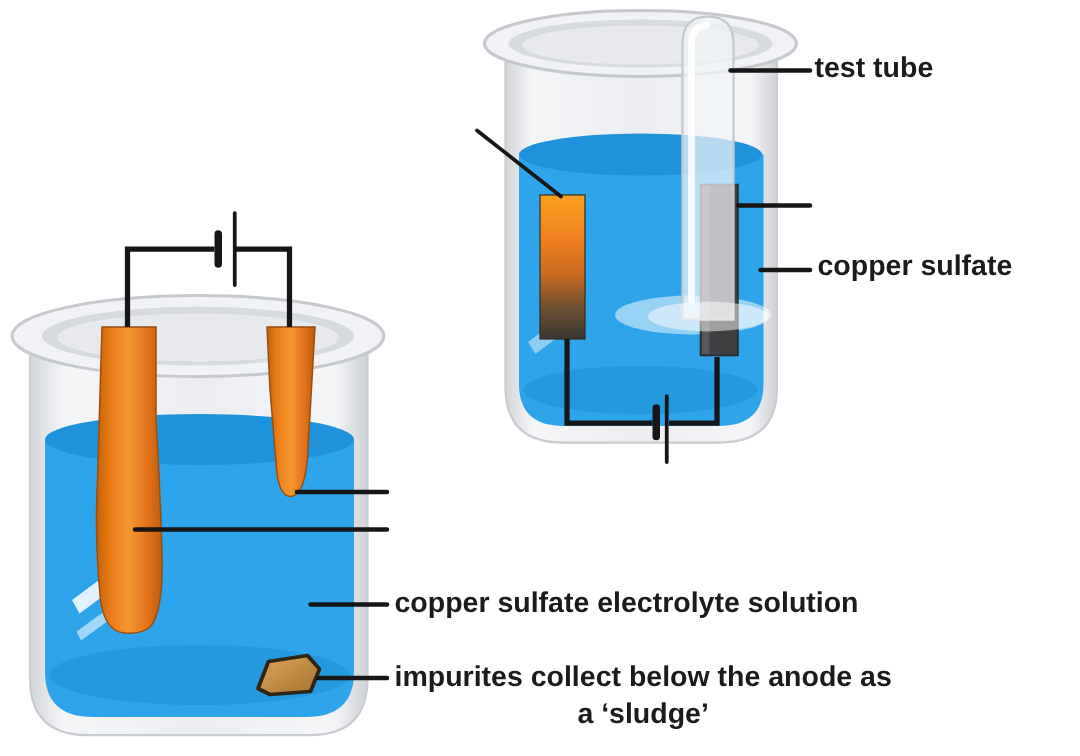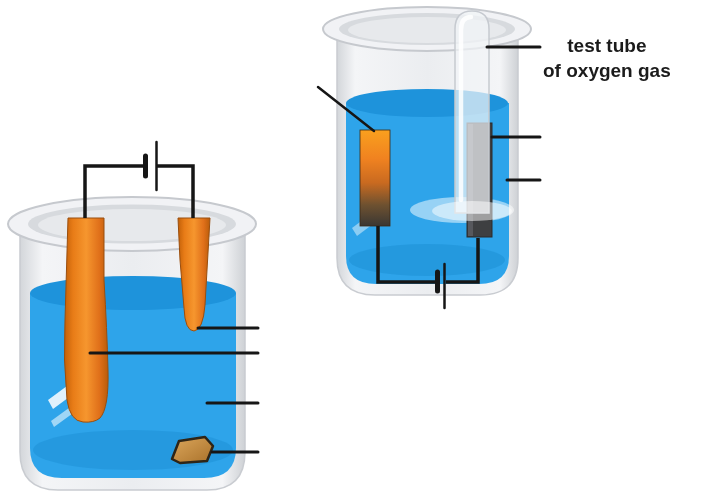--- a/index.html
+++ b/index.html
@@ -93,19 +93,24 @@
     <path d="M507 180 L540 180" stroke-width="3"></path>
     <path d="M198 328 L258 328" stroke-width="3"></path>
     <path d="M90 353 L258 353" stroke-width="3"></path>
     <path d="M207 403 L258 403" stroke-width="3"></path>
     <path d="M212 452 L258 452" stroke-width="3"></path>
   </g>
 </svg>
 
 <div class="lbl" style="left:543px;top:33px">
   <span>test tube</span>
-  <span>of oxygen gas</span>
 </div>
 <div class="lbl" style="left:545px;top:165px">
+  <span>copper sulfate</span>
+</div>
+<div class="lbl" style="left:263px;top:390px">
+  <span>copper sulfate electrolyte solution</span>
 </div>
 <div class="lbl" style="left:263px;top:439px">
+  <span>impurites collect below the anode as</span>
+  <span>a ‘sludge’</span>
 </div>
 </div>
 
 </body></html>

